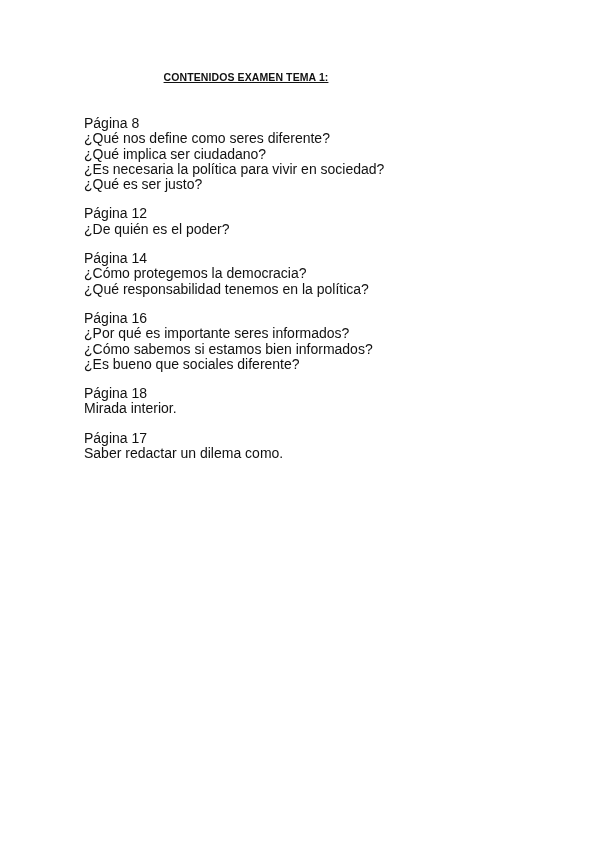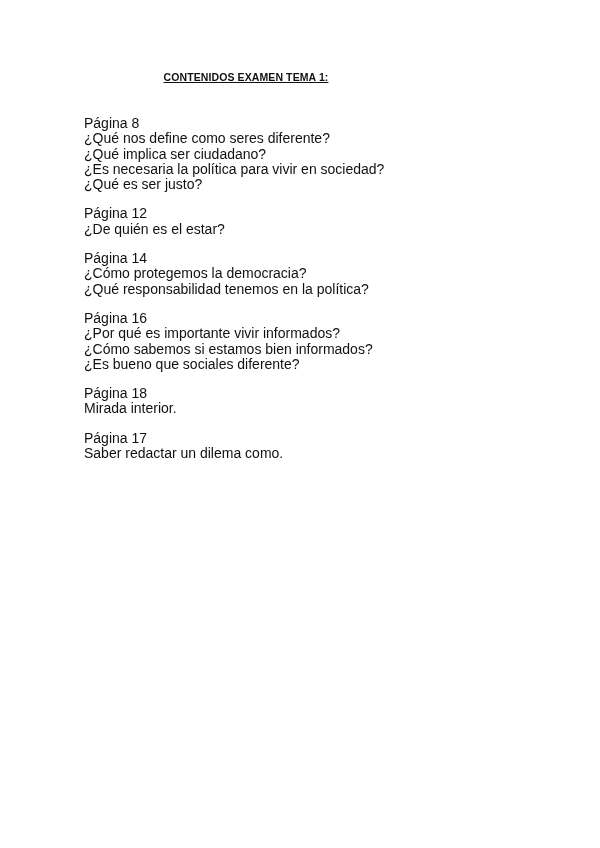--- a/index.html
+++ b/index.html
@@ -53,32 +53,32 @@
   <div class="section">
     <div class="line">Página 8</div>
     <div class="line">¿Qué nos define como seres diferente?</div>
     <div class="line">¿Qué implica ser ciudadano?</div>
     <div class="line">¿Es necesaria la política para vivir en sociedad?</div>
     <div class="line">¿Qué es ser justo?</div>
   </div>
 
   <div class="section">
     <div class="line">Página 12</div>
-    <div class="line">¿De quién es el estar?</div>
+    <div class="line">¿De quién es el poder?</div>
   </div>
 
   <div class="section">
     <div class="line">Página 14</div>
     <div class="line">¿Cómo protegemos la democracia?</div>
     <div class="line">¿Qué responsabilidad tenemos en la política?</div>
   </div>
 
   <div class="section">
     <div class="line">Página 16</div>
-    <div class="line">¿Por qué es importante vivir informados?</div>
+    <div class="line">¿Por qué es importante seres informados?</div>
     <div class="line">¿Cómo sabemos si estamos bien informados?</div>
     <div class="line">¿Es bueno que sociales diferente?</div>
   </div>
 
   <div class="section">
     <div class="line">Página 18</div>
     <div class="line">Mirada interior.</div>
   </div>
 
   <div class="section">

